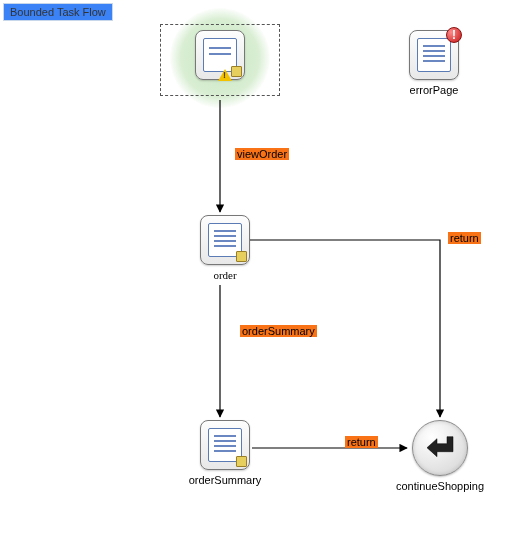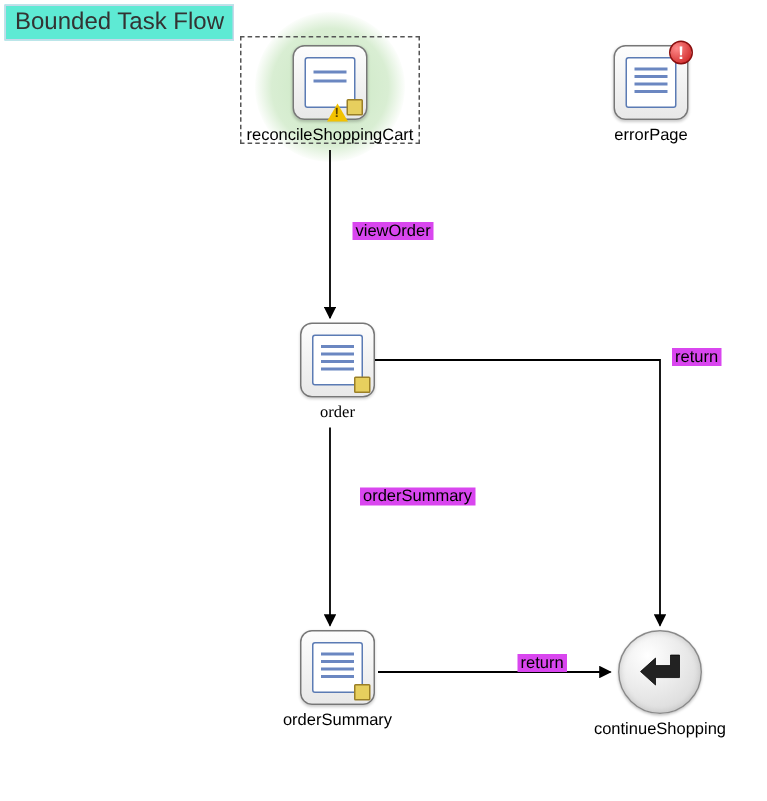--- a/index.html
+++ b/index.html
@@ -11,24 +11,24 @@
     font-family: Arial, Helvetica, sans-serif;
     font-size: 11px;
     color: #000;
     position: relative;
     overflow: hidden;
   }
   .title-chip {
     position: absolute;
     top: 3px;
     left: 3px;
-    background: #5eead4;
+    background: #3b82f6;
     border: 1px solid #c8d8ea;
     padding: 2px 6px;
-    font-size: 16px;
+    font-size: 11px;
     color: #333;
   }
   .node {
     position: absolute;
     text-align: center;
   }
   .node-label {
     display: block;
     margin-top: 4px;
     white-space: nowrap;
@@ -122,42 +122,41 @@
   }
   .return-arrow {
     position: absolute;
     top: 50%; left: 50%;
     transform: translate(-50%, -55%);
   }
   svg.flow { position: absolute; top: 0; left: 0; width: 511px; height: 534px; pointer-events: none; }
   .edge-label {
     position: absolute;
     font-size: 11px;
-    background: #d946ef;
+    background: #f97316;
     padding: 0 2px;
   }
 </style>
 </head>
 <body>
 
 <div class="title-chip">Bounded Task Flow</div>
 
 <div class="halo" style="left:170px; top:8px;"></div>
 
 <div class="dashed-box" style="left:160px; top:24px; width:120px; height:72px;"></div>
 
 <div class="node" style="left:160px; top:30px; width:120px; z-index:2;">
   <div class="activity-icon">
     <div class="activity-inner">
         <div class="activity-lines few"></div>
       </div>
     <div class="badge-warn"></div>
     <div class="badge-small"></div>
   </div>
-  <span class="node-label">reconcileShoppingCart</span>
 </div>
 
 <div class="node" style="left:399px; top:30px; width:70px;">
   <div class="activity-icon">
     <div class="activity-inner">
         <div class="activity-lines"></div>
       </div>
     <div class="badge-error">!</div>
   </div>
   <span class="node-label">errorPage</span>

